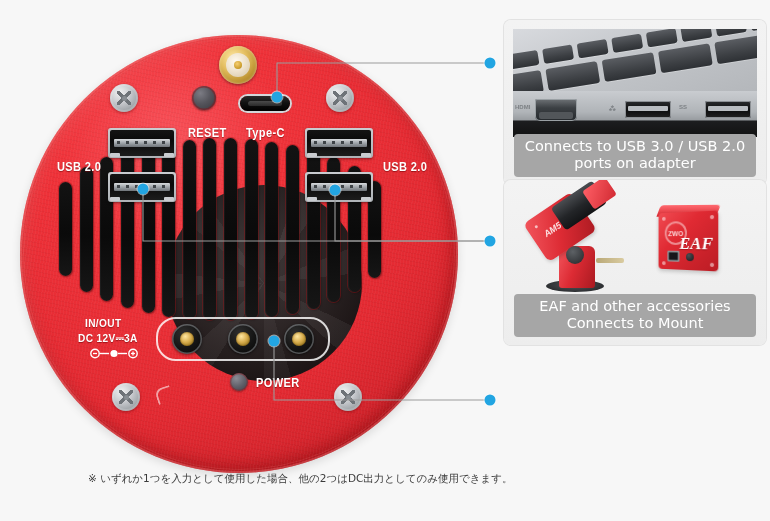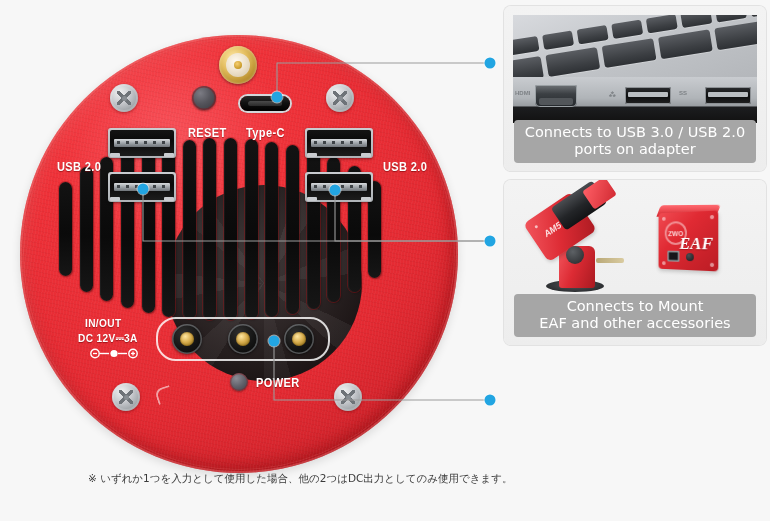--- a/index.html
+++ b/index.html
@@ -306,21 +306,21 @@
   }
   .panel {
     position: absolute;
     left: 4px;
     width: 262px;
     background: linear-gradient(180deg, #f3f3f3 0%, #ededed 100%);
     border-radius: 7px;
     box-shadow: 0 0 0 1px #e2e2e2;
     overflow: hidden;
   }
-  #panel-1 { top: 6px; height: 165px; }
+  #panel-1 { top: 20px; height: 165px; }
   #panel-2 { top: 180px; height: 165px; }
   #panel-3 { top: 353px; height: 161px; }
 
   .panel-art { position: absolute; left: 0; right: 0; top: 0; bottom: 0; }
   .panel-caption {
     position: absolute;
     left: 10px; right: 10px; bottom: 8px;
     background: #a6a6a6;
     border-radius: 4px;
     color: #fff;
@@ -705,20 +705,20 @@
               <div class="eaf-knob"></div>
               <div class="eaf-screw" style="left:4px;top:4px;"></div>
               <div class="eaf-screw" style="right:4px;top:4px;"></div>
               <div class="eaf-screw" style="left:4px;bottom:4px;"></div>
               <div class="eaf-screw" style="right:4px;bottom:4px;"></div>
             </div>
           </div>
         </div>
       </div>
       <div class="panel-caption two-line">
+        <span class="cap-line">EAF and other accessories</span>
         <span class="cap-line">Connects to Mount</span>
-        <span class="cap-line">EAF and other accessories</span>
       </div>
     </div>
 
 
   </div>
 </div>
 
 </body></html>

